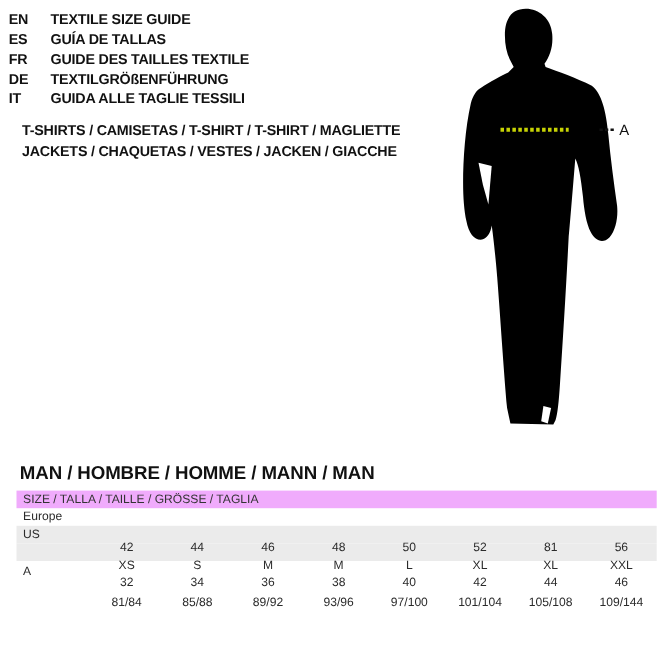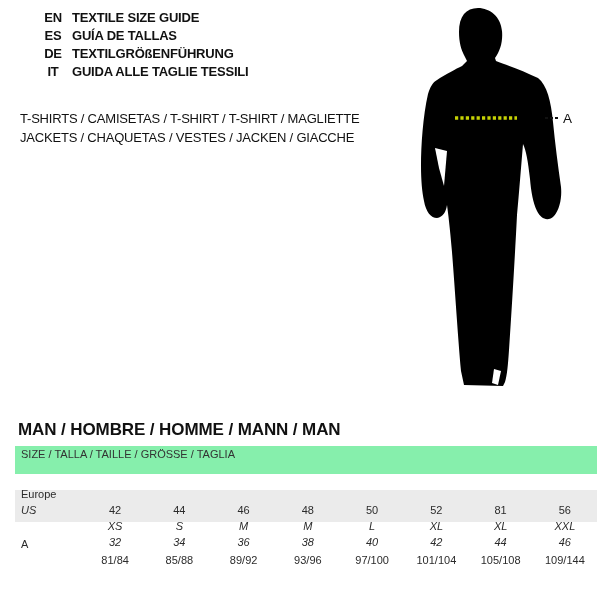--- a/index.html
+++ b/index.html
@@ -1,53 +1,57 @@
 <!DOCTYPE html>
 <html><head>
 <meta charset="utf-8">
 <style>
   html,body{margin:0;padding:0;background:#fff;}
   #canvas{
     position:relative;width:600px;height:600px;background:#ffffff;overflow:hidden;
     font-family:"Liberation Sans",sans-serif;color:#111;
   }
   
-  .langs{position:absolute;left:34px;top:9px;text-align:center;}
+  .langs{position:absolute;left:8px;top:9px;}
   .lang-row{display:flex;font-size:13px;font-weight:bold;line-height:18px;letter-spacing:-0.2px;}
   .lang-code{width:38px;}
   
-  .cats{position:absolute;left:20px;top:109px;font-size:13px;font-weight:normal;line-height:19px;letter-spacing:-0.2px;}
+  .cats{position:absolute;left:20px;top:109px;font-size:13px;font-weight:bold;line-height:19px;letter-spacing:-0.2px;}
   
   .figure{position:absolute;left:400px;top:0;width:200px;height:400px;}
   
   .man-title{position:absolute;left:18px;top:420px;font-size:17px;font-weight:bold;letter-spacing:-0.1px;}
   
   .size-table{position:absolute;left:15px;top:446px;width:582px;font-size:11px;}
-  .t-header{height:28px;line-height:16px;background:#86efac;color:#333;padding-left:6px;box-sizing:border-box;}
+  .t-header{height:16px;line-height:16px;background:#f0abfc;color:#333;padding-left:6px;box-sizing:border-box;}
   .t-row{display:flex;height:16px;line-height:16px;color:#2b2b2b;}
-  .t-row.shaded{background:#ebebeb;font-style:italic;}
+  .t-row.shaded{background:#ebebeb;}
   .t-row.last{height:18px;line-height:20px;}
-  .t-label{width:68px;padding-left:6px;box-sizing:border-box;margin-top:12px;}
+  .t-label{width:68px;padding-left:6px;box-sizing:border-box;}
   .t-cell{flex:1;text-align:center;margin-top:28px;}
   
   .footnote{position:absolute;left:20px;top:549px;font-size:12px;font-weight:bold;letter-spacing:-0.1px;}
 </style>
 </head>
 <body>
 
 <div id="canvas">
 
   <div class="langs">
     <div class="lang-row">
       <span class="lang-code">EN</span>
       <span class="lang-label">TEXTILE SIZE GUIDE</span>
     </div>
     <div class="lang-row">
       <span class="lang-code">ES</span>
       <span class="lang-label">GUÍA DE TALLAS</span>
+    </div>
+    <div class="lang-row">
+      <span class="lang-code">FR</span>
+      <span class="lang-label">GUIDE DES TAILLES TEXTILE</span>
     </div>
     <div class="lang-row">
       <span class="lang-code">DE</span>
       <span class="lang-label">TEXTILGRÖßENFÜHRUNG</span>
     </div>
     <div class="lang-row">
       <span class="lang-code">IT</span>
       <span class="lang-label">GUIDA ALLE TAGLIE TESSILI</span>
     </div>
   </div>

